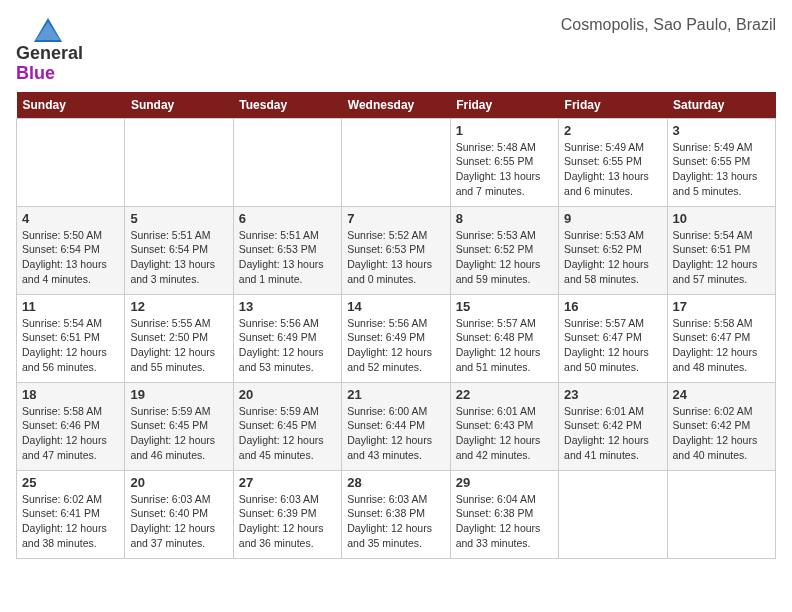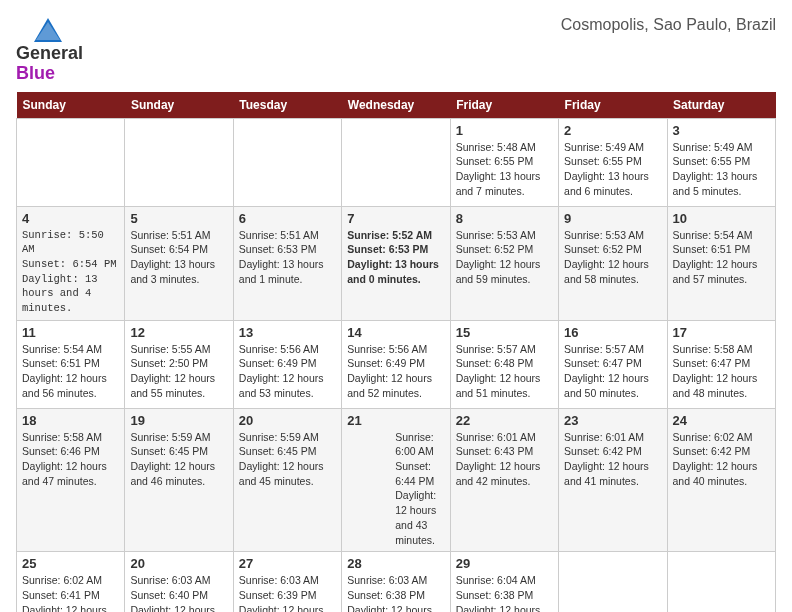--- a/index.html
+++ b/index.html
@@ -148,39 +148,39 @@
         <td>
           <span class="day-num">3</span>
           <div class="day-info" style="white-space: pre-line;">Sunrise: 5:49 AM
 Sunset: 6:55 PM
 Daylight: 13 hours and 5 minutes.</div>
         </td>
       </tr>
       <tr>
         <td>
           <span class="day-num">4</span>
-          <div class="day-info" style="white-space: pre-line; font-family: Liberation Mono, monospace;">Sunrise: 5:50 AM
+          <div class="day-info" style="white-space: pre-line;">Sunrise: 5:50 AM
 Sunset: 6:54 PM
 Daylight: 13 hours and 4 minutes.</div>
         </td>
         <td>
           <span class="day-num">5</span>
           <div class="day-info" style="white-space: pre-line;">Sunrise: 5:51 AM
 Sunset: 6:54 PM
 Daylight: 13 hours and 3 minutes.</div>
         </td>
         <td>
           <span class="day-num">6</span>
           <div class="day-info" style="white-space: pre-line;">Sunrise: 5:51 AM
 Sunset: 6:53 PM
 Daylight: 13 hours and 1 minute.</div>
         </td>
         <td>
           <span class="day-num">7</span>
-          <div class="day-info" style="white-space: pre-line; font-weight: bold;">Sunrise: 5:52 AM
+          <div class="day-info" style="white-space: pre-line;">Sunrise: 5:52 AM
 Sunset: 6:53 PM
 Daylight: 13 hours and 0 minutes.</div>
         </td>
         <td>
           <span class="day-num">8</span>
           <div class="day-info" style="white-space: pre-line;">Sunrise: 5:53 AM
 Sunset: 6:52 PM
 Daylight: 12 hours and 59 minutes.</div>
         </td>
         <td>
@@ -254,21 +254,21 @@
 Daylight: 12 hours and 46 minutes.</div>
         </td>
         <td>
           <span class="day-num">20</span>
           <div class="day-info" style="white-space: pre-line;">Sunrise: 5:59 AM
 Sunset: 6:45 PM
 Daylight: 12 hours and 45 minutes.</div>
         </td>
         <td>
           <span class="day-num">21</span>
-          <div class="day-info" style="white-space: pre-line; margin-left: 48px;">Sunrise: 6:00 AM
+          <div class="day-info" style="white-space: pre-line;">Sunrise: 6:00 AM
 Sunset: 6:44 PM
 Daylight: 12 hours and 43 minutes.</div>
         </td>
         <td>
           <span class="day-num">22</span>
           <div class="day-info" style="white-space: pre-line;">Sunrise: 6:01 AM
 Sunset: 6:43 PM
 Daylight: 12 hours and 42 minutes.</div>
         </td>
         <td>

